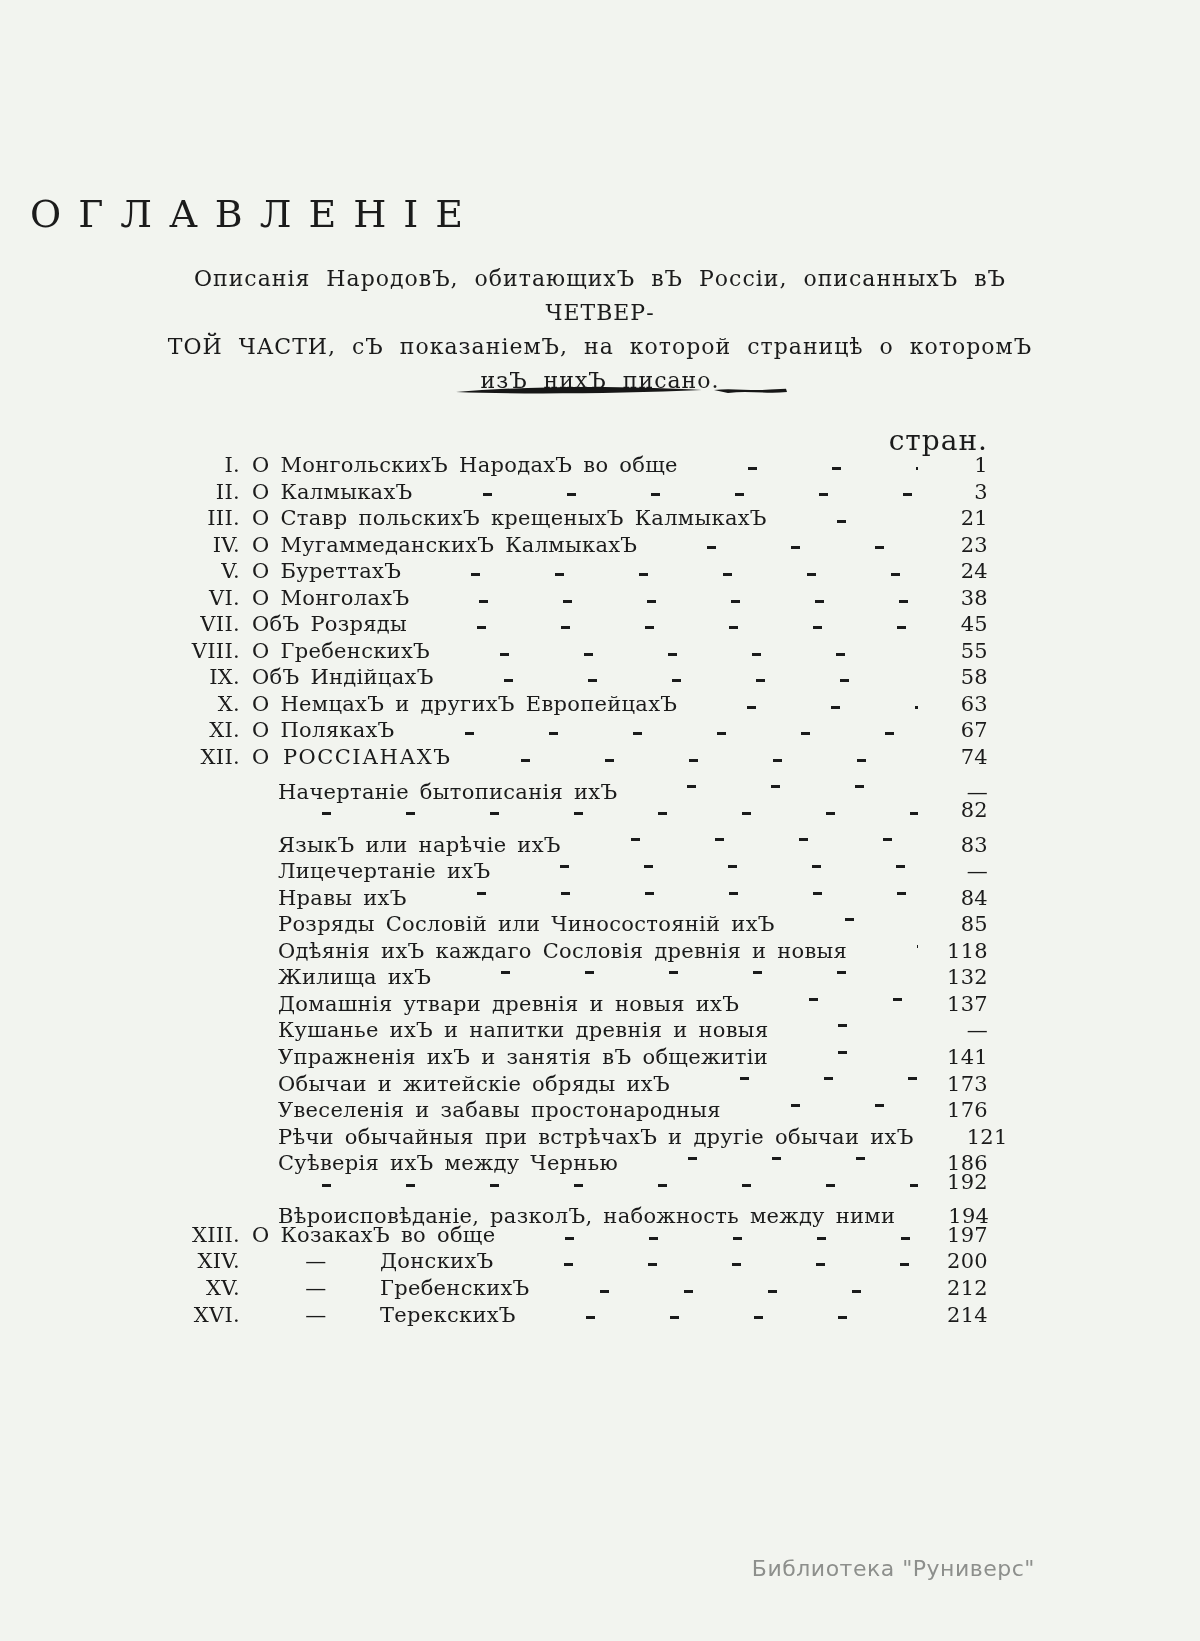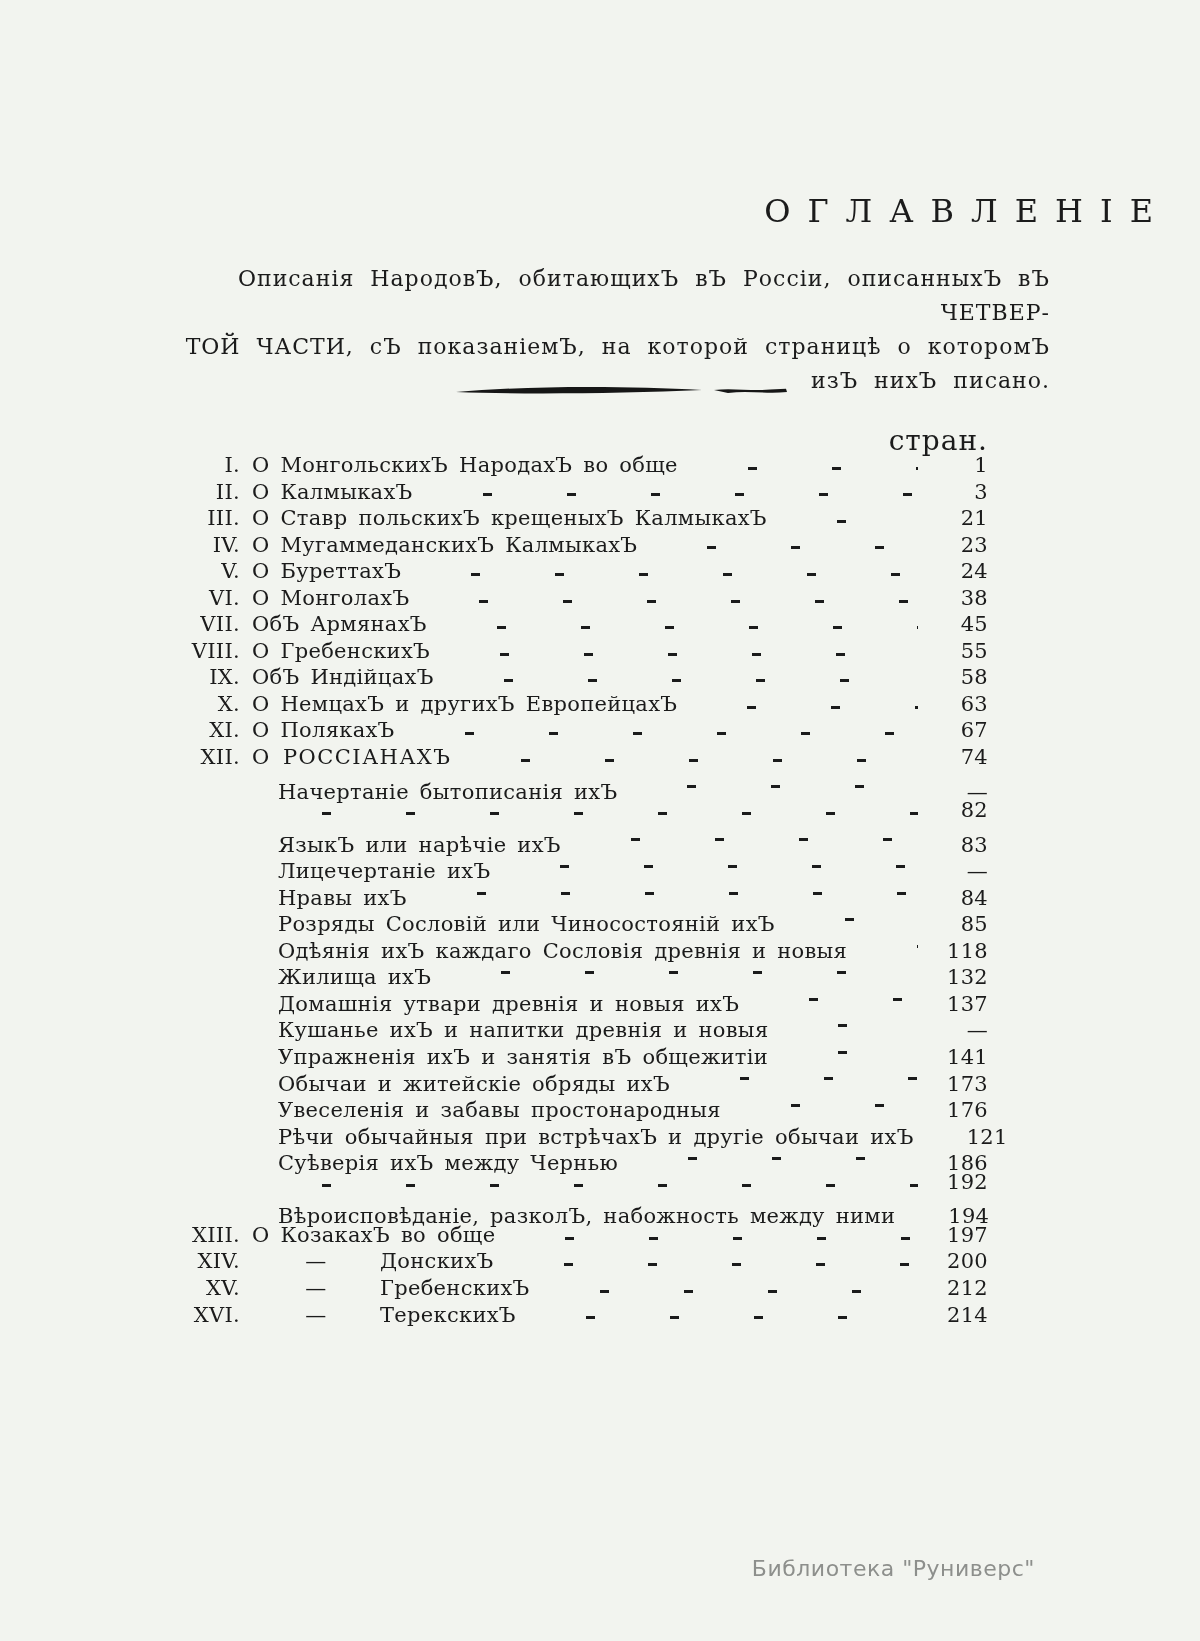--- a/index.html
+++ b/index.html
@@ -6,28 +6,28 @@
   body{
     width:1200px;height:1641px;
     background:#f2f4ef;
     position:relative;
     overflow:hidden;
     font-family:"DejaVu Serif","Liberation Serif",serif;
     color:#1b1b1b;
   }
   .page-title{
     position:absolute;top:192px;left:30px;width:1140px;
-    text-align:right;
-    font-size:32px;
+    text-align:left;
+    font-size:38px;
     letter-spacing:17px;
     white-space:nowrap;
   }
   .subtitle{
     position:absolute;top:262px;left:150px;width:900px;
-    text-align:right;
+    text-align:center;
     font-size:22px;
     line-height:34px;
     letter-spacing:1px;
     word-spacing:8px;
   }
   .divider{
     position:absolute;left:452px;top:382px;width:340px;height:18px;
   }
   .col-header{
     position:absolute;top:424px;right:212px;
@@ -132,21 +132,21 @@
       <span class="toc-page">24</span>
     </div>
     <div class="toc-row">
       <span class="toc-num">VI.</span>
       <span class="toc-title">О МонголахЪ</span>
       <span class="toc-leader"></span>
       <span class="toc-page">38</span>
     </div>
     <div class="toc-row">
       <span class="toc-num">VII.</span>
-      <span class="toc-title">ОбЪ АрмянахЪ</span>
+      <span class="toc-title">ОбЪ Розряды</span>
       <span class="toc-leader"></span>
       <span class="toc-page">45</span>
     </div>
     <div class="toc-row">
       <span class="toc-num">VIII.</span>
       <span class="toc-title">О ГребенскихЪ</span>
       <span class="toc-leader"></span>
       <span class="toc-page">55</span>
     </div>
     <div class="toc-row">

